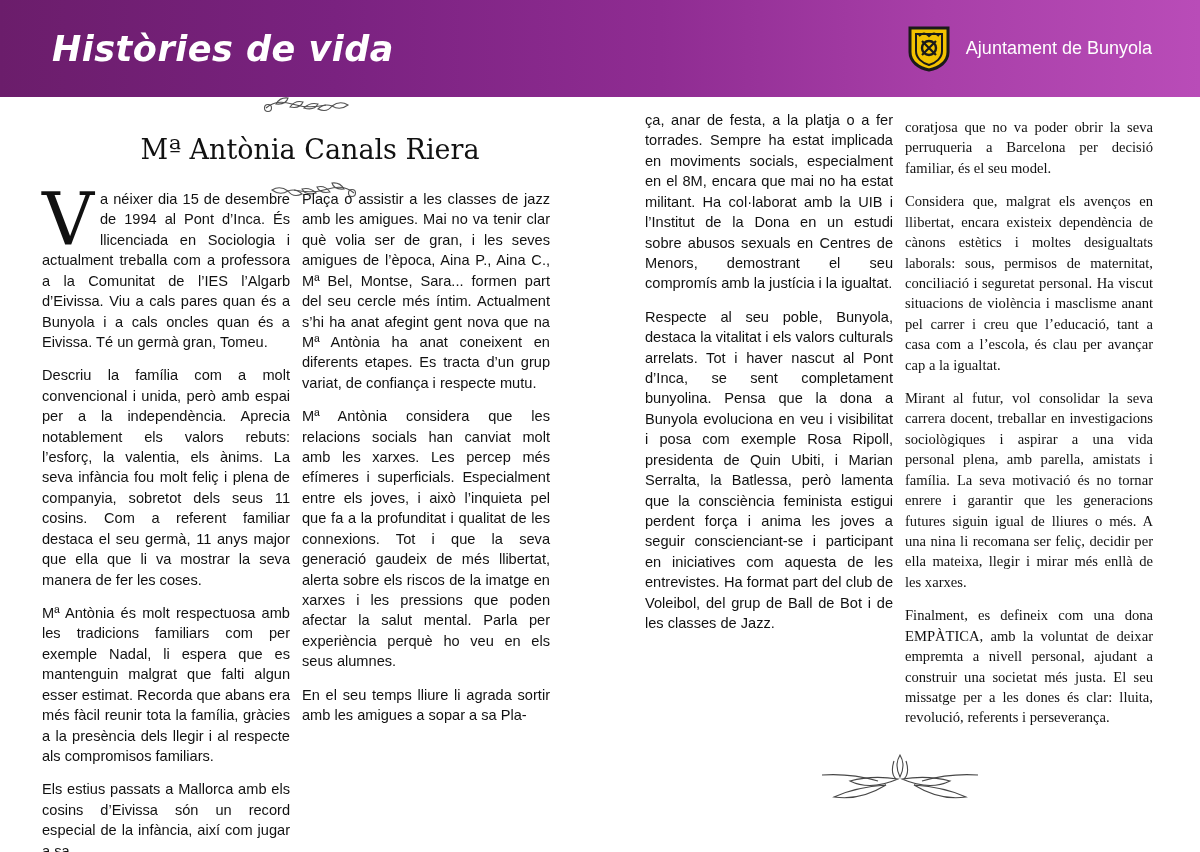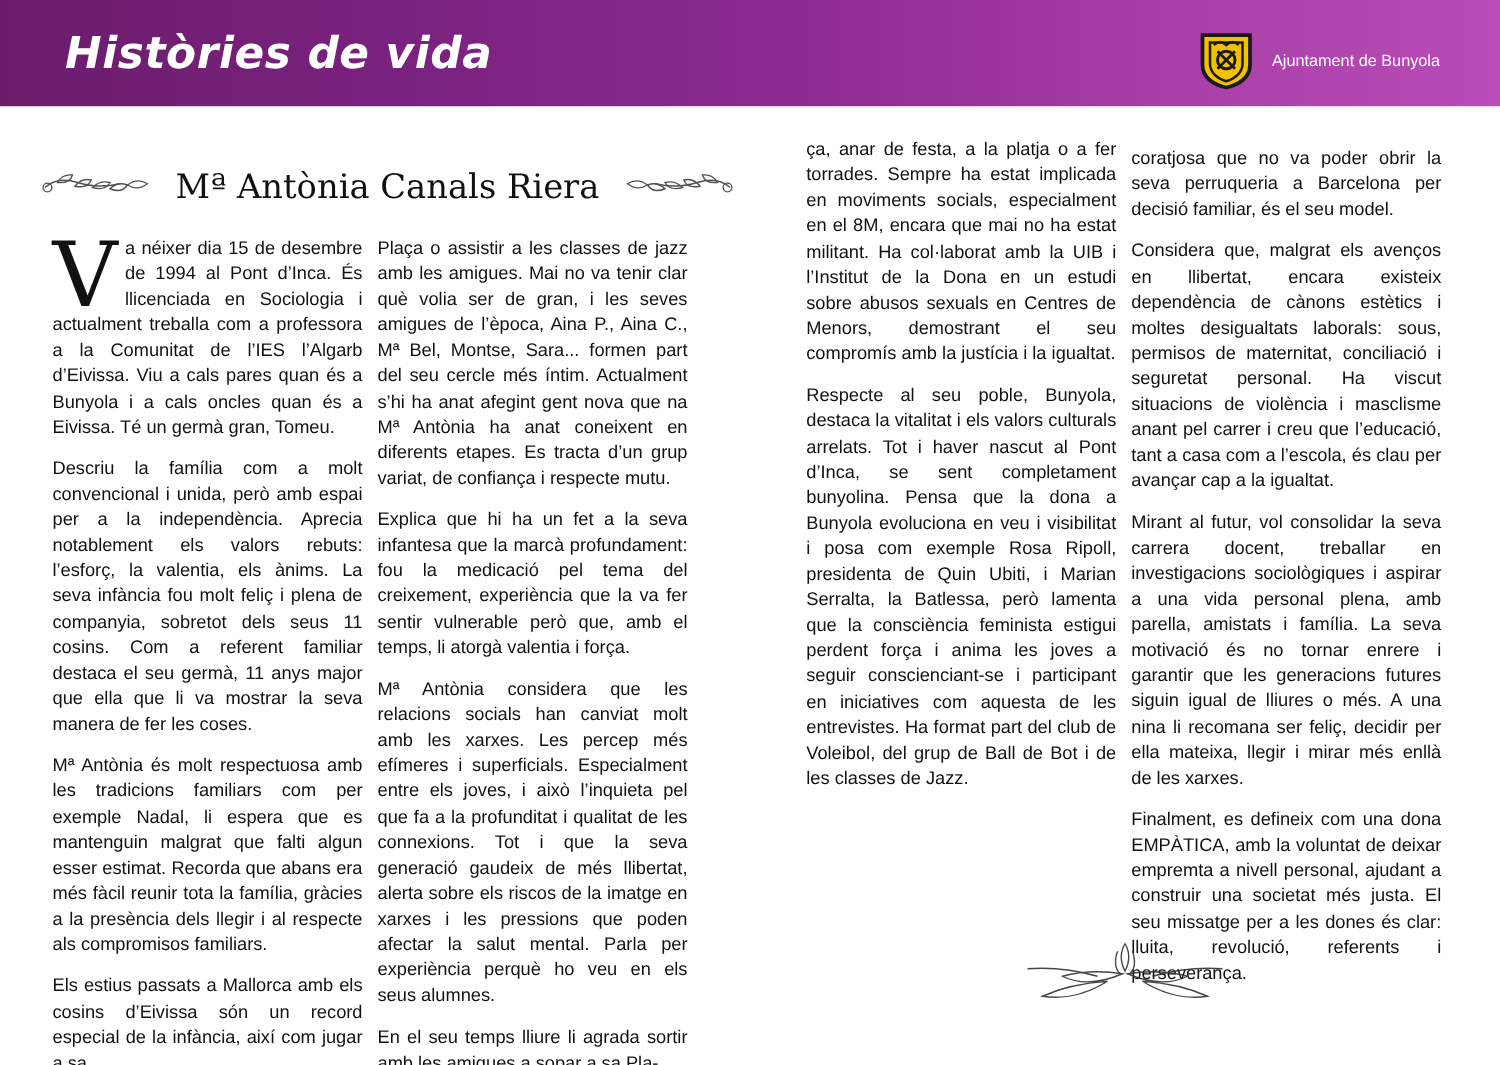--- a/index.html
+++ b/index.html
@@ -19,21 +19,21 @@
     width: 1200px;
     height: 852px;
     background: #ffffff;
   }
 
   
   .header {
     position: absolute;
     left: 0; top: 0;
     width: 1200px;
-    height: 85px;
+    height: 97px;
     background: linear-gradient(90deg, #6b1d6b 0%, #7a2280 28%, #8f2c92 55%, #a83fa8 78%, #b94cb8 100%);
     display: flex;
     align-items: center;
   }
   .header-title {
     color: #ffffff;
     font-size: 35px;
     font-weight: bold;
     font-style: italic;
     letter-spacing: 0.5px;
@@ -48,21 +48,21 @@
     align-items: center;
     gap: 14px;
   }
   .crest {
     width: 46px;
     height: 48px;
     position: relative;
   }
   .header-org {
     color: #ffffff;
-    font-size: 13px;
+    font-size: 18px;
     font-family: "Liberation Sans", sans-serif;
   }
 
   
   .content {
     position: absolute;
     left: 0;
     top: 97px;
     width: 1200px;
     height: 755px;
@@ -73,20 +73,21 @@
   .title-row {
     position: absolute;
     left: 40px;
     top: 30px;
     width: 540px;
     height: 44px;
     display: flex;
     align-items: center;
     justify-content: center;
     gap: 10px;
+    flex-direction: column;
   }
   .article-title {
     font-family: "DejaVu Serif", serif;
     font-size: 27px;
     color: #111111;
     white-space: nowrap;
   }
   .orn {
     flex: 0 0 auto;
     opacity: 0.85;
@@ -100,21 +101,21 @@
     color: #111111;
     text-align: justify;
     font-family: "Liberation Sans", sans-serif;
   }
   .col p {
     margin: 0 0 13px 0;
   }
   #col1 { left: 42px;  top: 92px;  width: 248px; }
   #col2 { left: 302px; top: 92px;  width: 248px; }
   #col3 { left: 645px; top: 13px;  width: 248px; }
-  #col4 { left: 905px; top: 20px;  width: 248px; }
+  #col4 { left: 905px; top: 20px;  width: 248px; font-family: Liberation Serif, serif; }
 
   
   .dropcap-para {
     position: relative;
   }
   .dropcap {
     float: left;
     font-family: "DejaVu Serif", serif;
     font-size: 72px;
     line-height: 58px;
@@ -190,21 +191,20 @@
         <span class="dropcap">V</span>
         <span>a néixer dia 15 de desembre de 1994 al Pont d’Inca. És llicenciada en Sociologia i actualment treballa com a professora a la Comunitat de l’IES l’Algarb d’Eivissa. Viu a cals pares quan és a Bunyola i a cals oncles quan és a Eivissa. Té un germà gran, Tomeu.</span>
       </p>
       <p>Descriu la família com a molt convencional i unida, però amb espai per a la independència. Aprecia notablement els valors rebuts: l’esforç, la valentia, els ànims. La seva infància fou molt feliç i plena de companyia, sobretot dels seus 11 cosins. Com a referent familiar destaca el seu germà, 11 anys major que ella que li va mostrar la seva manera de fer les coses.</p>
       <p>Mª Antònia és molt respectuosa amb les tradicions familiars com per exemple Nadal, li espera que es mantenguin malgrat que falti algun esser estimat. Recorda que abans era més fàcil reunir tota la família, gràcies a la presència dels llegir i al respecte als compromisos familiars.</p>
       <p>Els estius passats a Mallorca amb els cosins d’Eivissa són un record especial de la infància, així com jugar a sa</p>
     </div>
 
     <div class="col" id="col2">
       <p>Plaça o assistir a les classes de jazz amb les amigues. Mai no va tenir clar què volia ser de gran, i les seves amigues de l’època, Aina P., Aina C., Mª Bel, Montse, Sara... formen part del seu cercle més íntim. Actualment s’hi ha anat afegint gent nova que na Mª Antònia ha anat coneixent en diferents etapes. Es tracta d’un grup variat, de confiança i respecte mutu.</p>
-      <p>Explica que hi ha un fet a la seva infantesa que la marcà profundament: fou la medicació pel tema del creixement, experiència que la va fer sentir vulnerable però que, amb el temps, li atorgà valentia i força.</p>
       <p>Mª Antònia considera que les relacions socials han canviat molt amb les xarxes. Les percep més efímeres i superficials. Especialment entre els joves, i això l’inquieta pel que fa a la profunditat i qualitat de les connexions. Tot i que la seva generació gaudeix de més llibertat, alerta sobre els riscos de la imatge en xarxes i les pressions que poden afectar la salut mental. Parla per experiència perquè ho veu en els seus alumnes.</p>
       <p>En el seu temps lliure li agrada sortir amb les amigues a sopar a sa Pla-</p>
     </div>
 
     <div class="col" id="col3">
       <p>ça, anar de festa, a la platja o a fer torrades. Sempre ha estat implicada en moviments socials, especialment en el 8M, encara que mai no ha estat militant. Ha col·laborat amb la UIB i l’Institut de la Dona en un estudi sobre abusos sexuals en Centres de Menors, demostrant el seu compromís amb la justícia i la igualtat.</p>
       <p>Respecte al seu poble, Bunyola, destaca la vitalitat i els valors culturals arrelats. Tot i haver nascut al Pont d’Inca, se sent completament bunyolina. Pensa que la dona a Bunyola evoluciona en veu i visibilitat i posa com exemple Rosa Ripoll, presidenta de Quin Ubiti, i Marian Serralta, la Batlessa, però lamenta que la consciència feminista estigui perdent força i anima les joves a seguir conscienciant-se i participant en iniciatives com aquesta de les entrevistes. Ha format part del club de Voleibol, del grup de Ball de Bot i de les classes de Jazz.</p>
     </div>
 
     <div class="col" id="col4">

